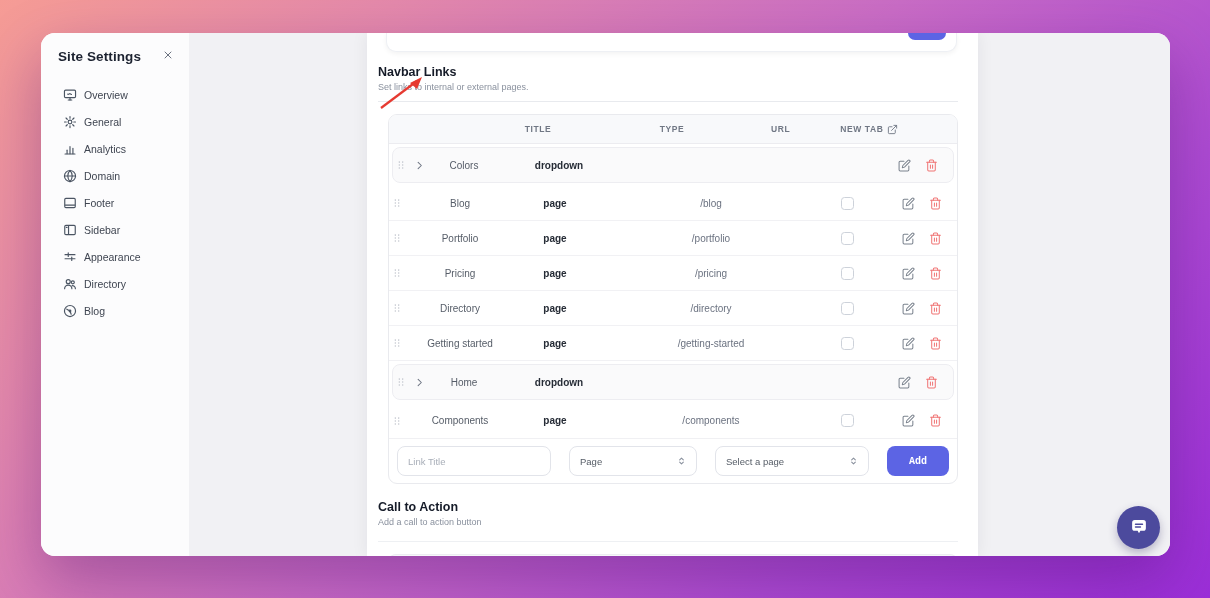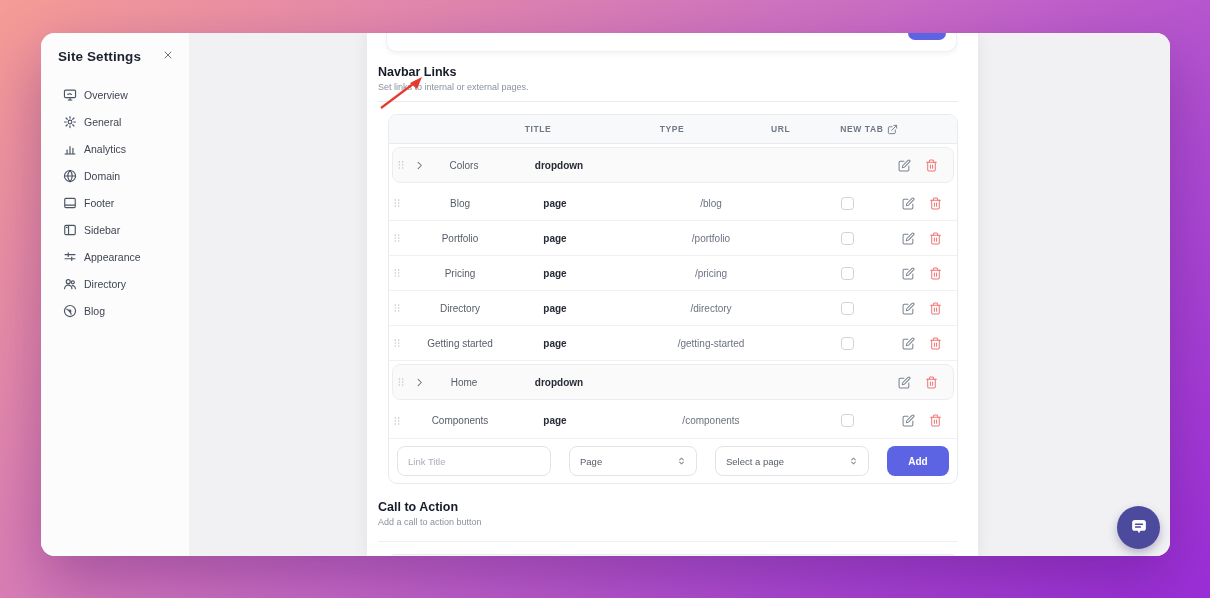--- a/index.html
+++ b/index.html
@@ -66,21 +66,21 @@
   .form-row { display:flex; gap:18px; padding:7px 8px; border-top:1px solid #f0f0f3; align-items:center; }
   .inp, .select { height:30px; border:1px solid #e2e4ea; border-radius:8px; background:#fff; font-size:9.5px; }
   .inp { flex:0 0 131px; padding:0 10px; color:#3f4450; font-family:inherit; }
   .inp::placeholder { color:#a8aeb8; }
   .select { display:flex; align-items:center; justify-content:space-between; padding:0 9px 0 10px;
     color:#555c66; cursor:pointer; }
   .sel-type { flex:0 0 128px; }
   .sel-page { flex:1; }
   .carets { color:#8a919e; display:flex; }
   .add-btn { flex:0 0 62px; height:30px; background:#5c64e4; border:none; border-radius:8px;
-    color:#fff; font-size:10px; font-weight:bold; cursor:pointer; font-family:Liberation Sans, sans-serif; }
+    color:#fff; font-size:10px; font-weight:bold; cursor:pointer; font-family:Liberation Mono, monospace; }
   
   .next-card-sliver { margin:12px 0 0 10px; height:16px; background:#f7f8fa;
     border:1px solid #ecedf1; border-bottom:none; border-radius:8px 8px 0 0; }
   .chat-fab { position:absolute; right:10px; bottom:7px; width:43px; height:43px; border-radius:50%;
     background:#4c4a9d; display:flex; align-items:center; justify-content:center; cursor:pointer;
     box-shadow:0 4px 10px rgba(40,30,90,.3); }
   .arrow-anno { position:absolute; left:377px; top:70px; pointer-events:none; }
   svg { display:block; }
 </style>
 </head>

